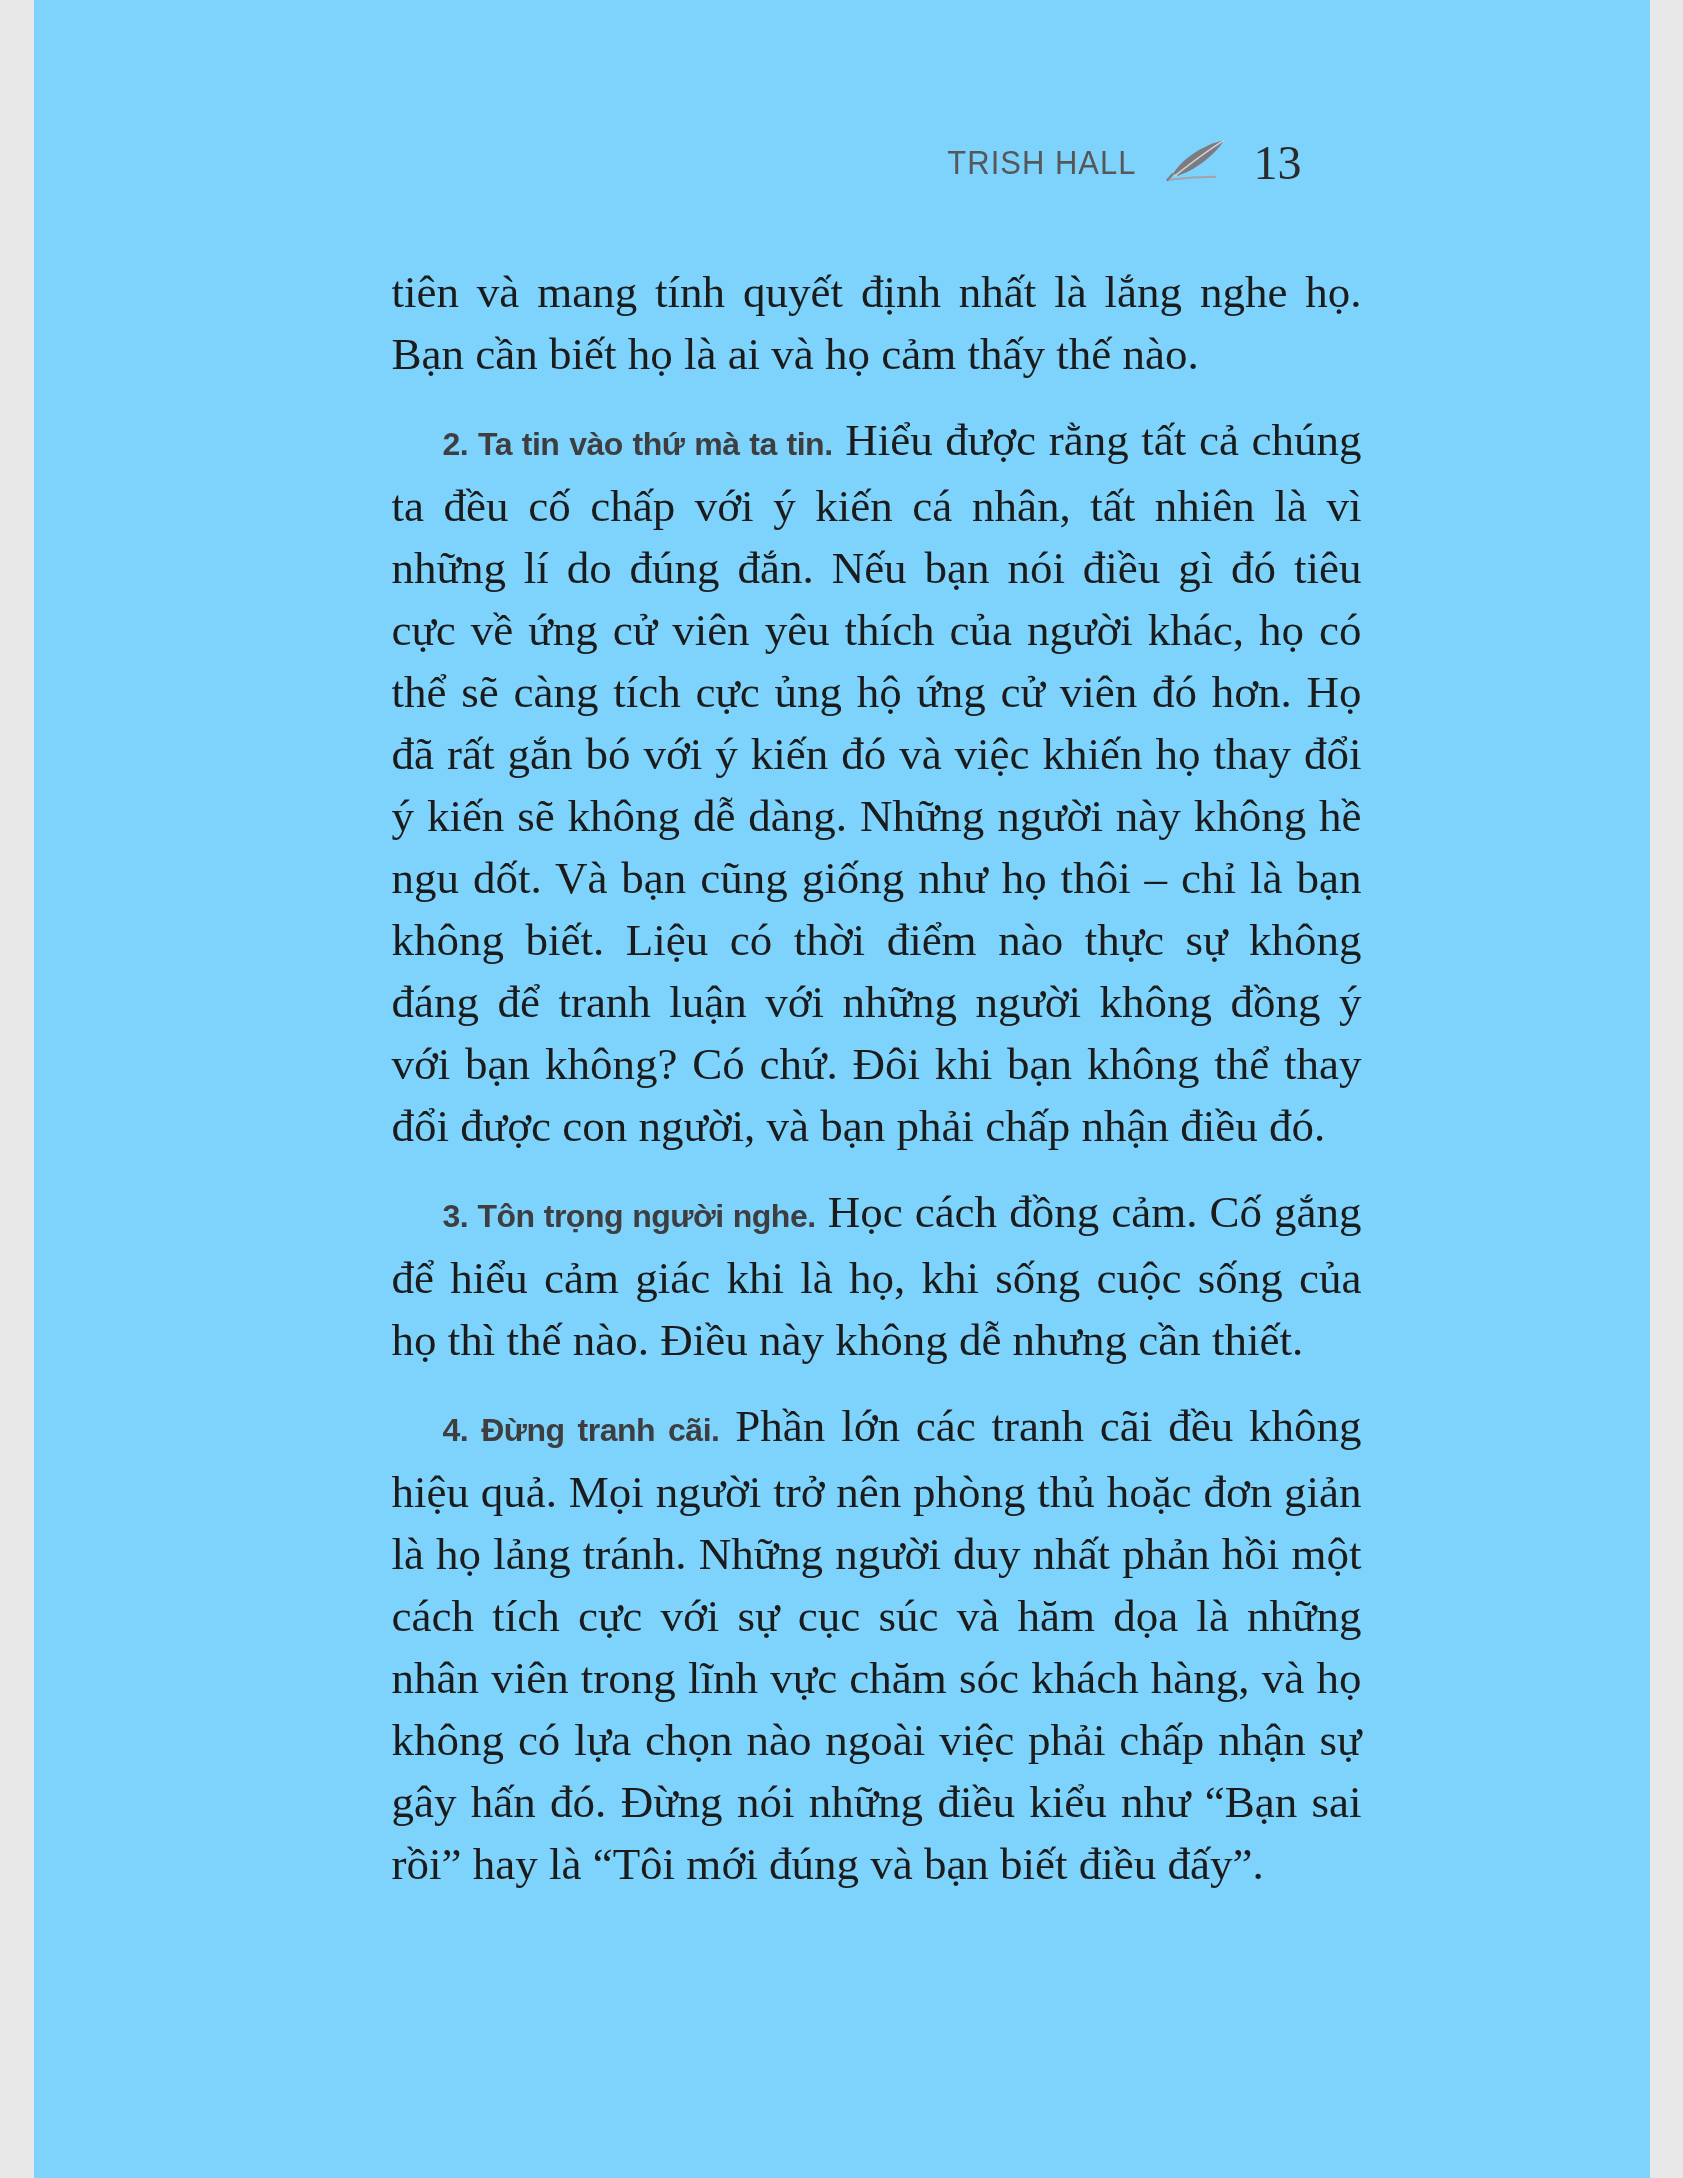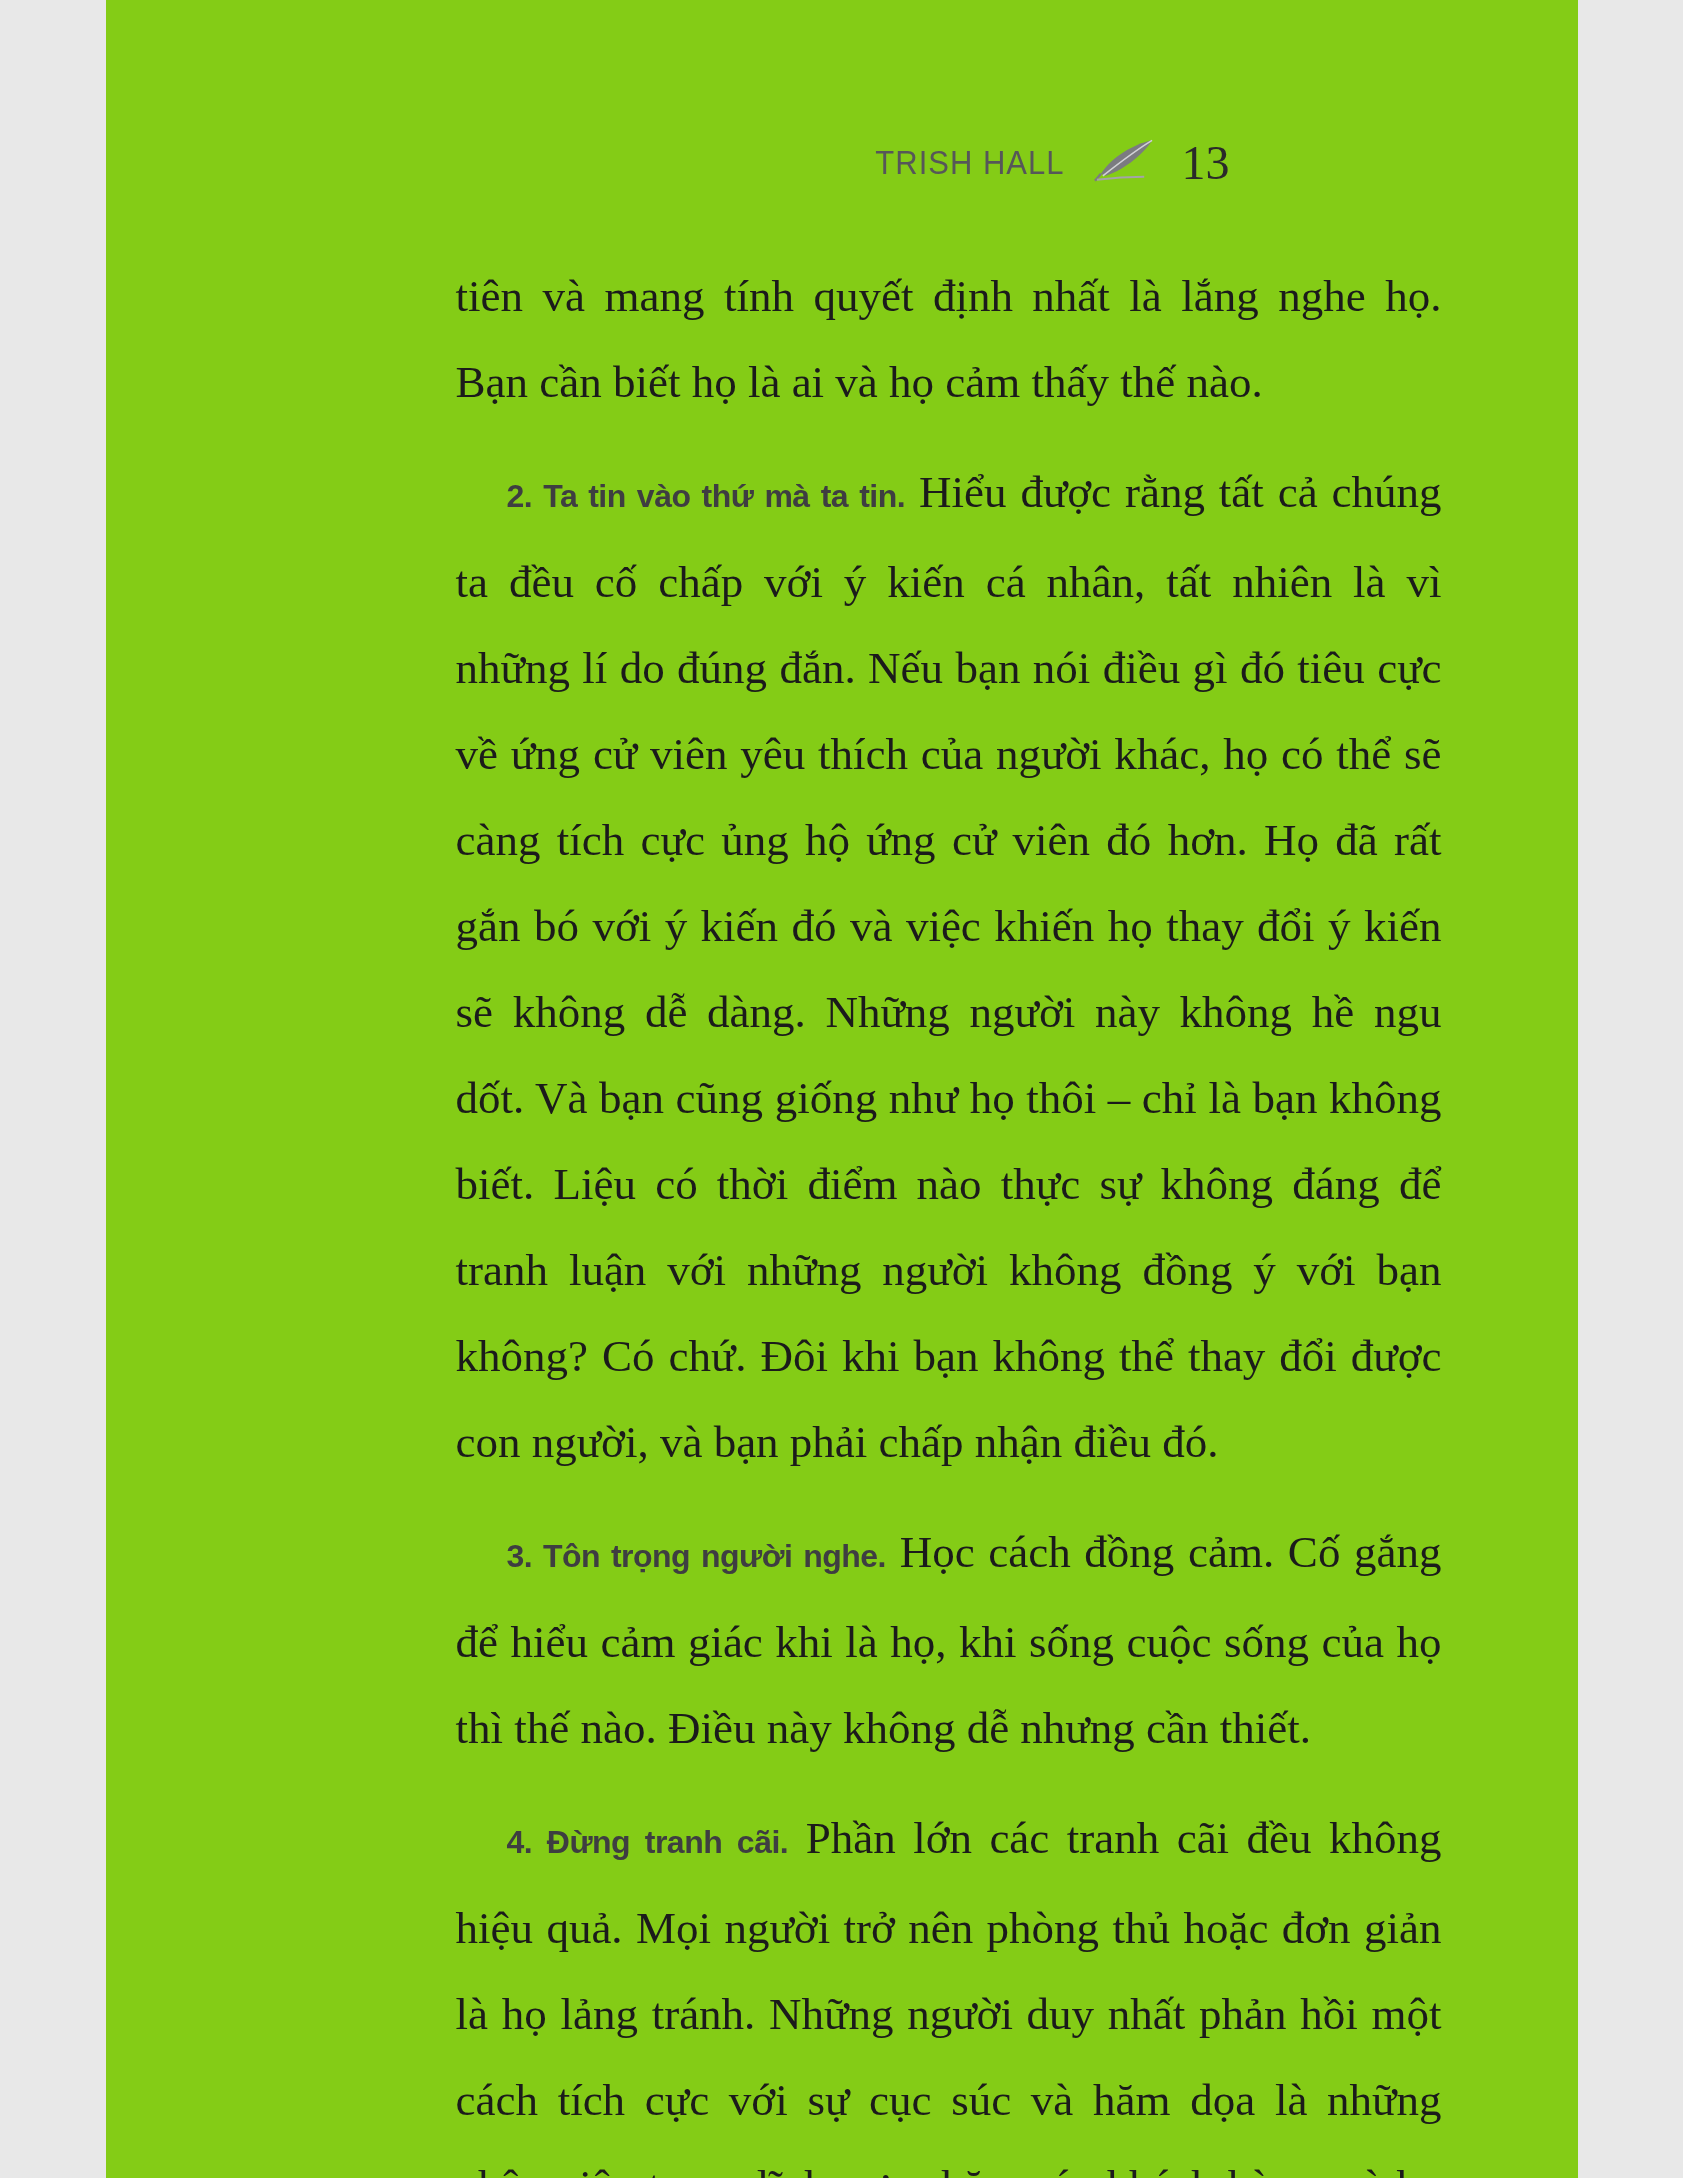--- a/index.html
+++ b/index.html
@@ -2,24 +2,24 @@
 <html lang="vi"><head>
 <meta charset="utf-8">
 <style>
   html, body {
     margin: 0;
     padding: 0;
     background: #e8e8e8;
   }
   .page {
     position: relative;
-    width: 1472px;
+    width: 1616px;
     height: 2178px;
     margin: 0 auto;
-    background: #84cc16;
+    background: #7dd3fc;
     overflow: hidden;
     text-decoration: underline;
   }
   
   .running-header {
     position: absolute;
     top: 135px;
     right: 348px;
     display: flex;
     align-items: center;
@@ -44,25 +44,25 @@
     color: #2a2a2a;
   }
   
   .body-text {
     position: absolute;
     top: 253px;
     left: 350px;
     width: 986px;
   }
   .body-text p {
-    margin: 0;
+    margin: 8px;
     text-align: justify;
     font-family: "Liberation Serif", "DejaVu Serif", serif;
     font-size: 45px;
-    line-height: 86px;
+    line-height: 62px;
     color: #1b1b1b;
   }
   .body-text p + p {
     margin-top: 24px;
   }
   .body-text p.indented {
     text-indent: 51px;
   }
   .lead {
     font-family: "Liberation Sans", sans-serif;

